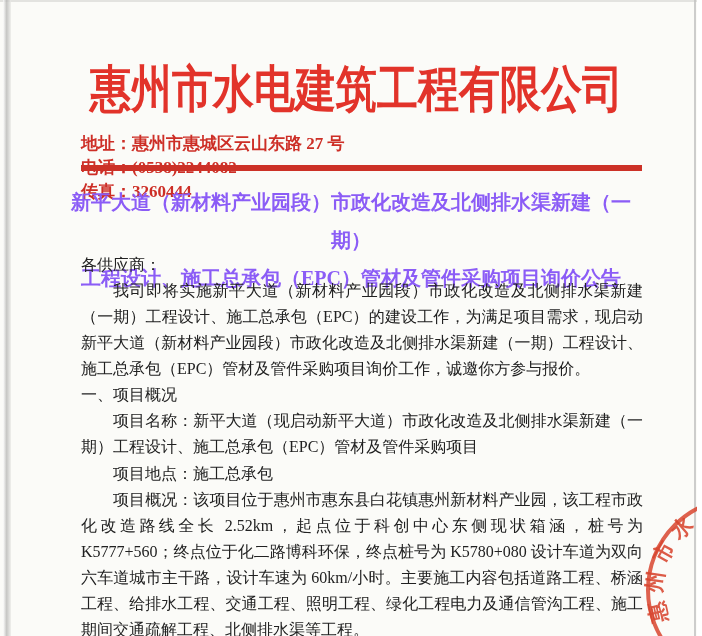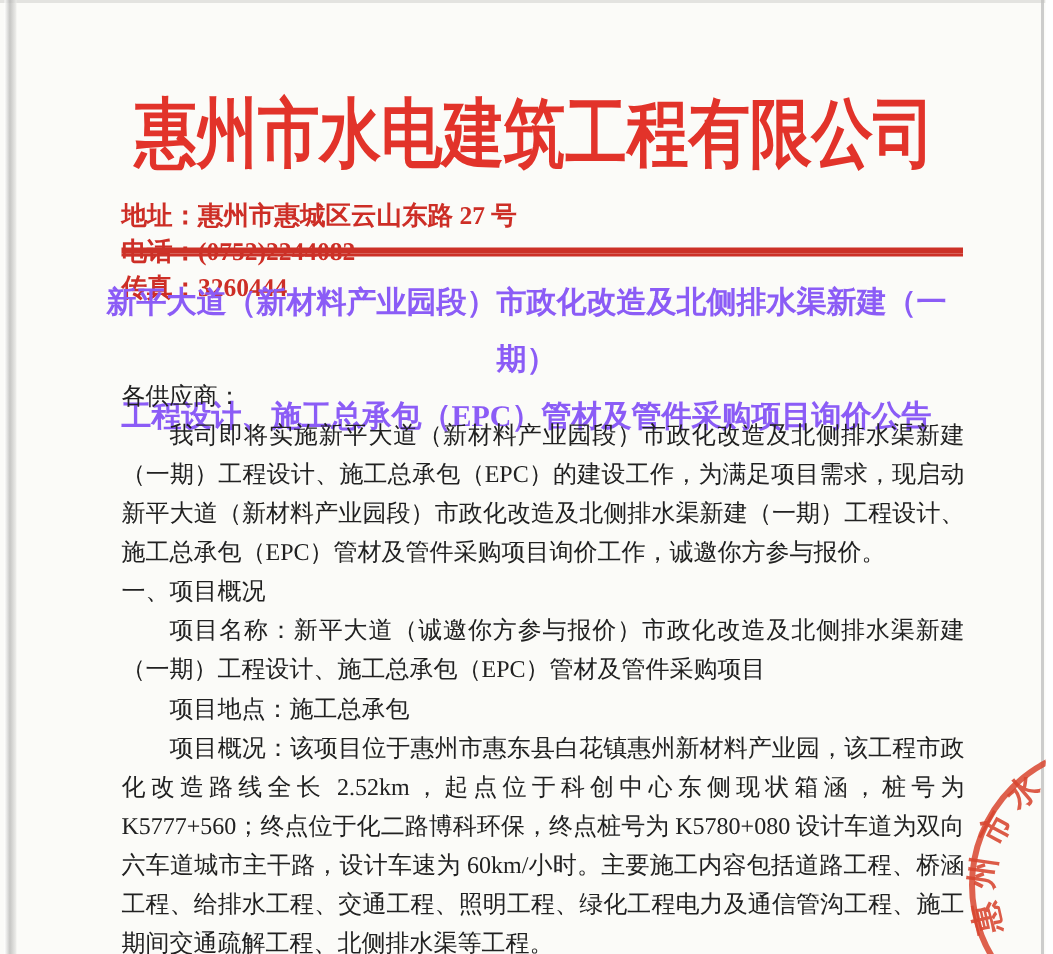--- a/index.html
+++ b/index.html
@@ -86,36 +86,36 @@
 <div class="page">
 
   <div class="edge-top"></div>
   <div class="edge-left"></div>
   <div class="edge-right"></div>
 
   <div class="company-name">惠州市水电建筑工程有限公司</div>
 
   <div class="contact-row">
     <span>地址：惠州市惠城区云山东路 27 号</span>
-    <span>电话：(0752)2244082</span>
+    <span>电话：(0538)2244082</span>
     <span>传真：3260444</span>
   </div>
 
   <div class="double-rule"></div>
 
   <div class="doc-title">
     <div>新平大道（新材料产业园段）市政化改造及北侧排水渠新建（一期）</div>
     <div>工程设计、施工总承包（EPC）管材及管件采购项目询价公告</div>
   </div>
 
   <div class="doc-body">
     <p class="salutation">各供应商：</p>
     <p class="intro-para">我司即将实施新平大道（新材料产业园段）市政化改造及北侧排水渠新建（一期）工程设计、施工总承包（EPC）的建设工作，为满足项目需求，现启动新平大道（新材料产业园段）市政化改造及北侧排水渠新建（一期）工程设计、施工总承包（EPC）管材及管件采购项目询价工作，诚邀你方参与报价。</p>
     <p class="section-heading">一、项目概况</p>
-    <p class="proj-para">项目名称：新平大道（诚邀你方参与报价）市政化改造及北侧排水渠新建（一期）工程设计、施工总承包（EPC）管材及管件采购项目</p>
+    <p class="proj-para">项目名称：新平大道（现启动新平大道）市政化改造及北侧排水渠新建（一期）工程设计、施工总承包（EPC）管材及管件采购项目</p>
     <p class="proj-para tight">项目地点：施工总承包</p>
     <p class="overview-para">项目概况：该项目位于惠州市惠东县白花镇惠州新材料产业园，该工程市政化改造路线全长 2.52km，起点位于科创中心东侧现状箱涵，桩号为 K5777+560；终点位于化二路博科环保，终点桩号为 K5780+080 设计车道为双向六车道城市主干路，设计车速为 60km/小时。主要施工内容包括道路工程、桥涵工程、给排水工程、交通工程、照明工程、绿化工程电力及通信管沟工程、施工期间交通疏解工程、北侧排水渠等工程。</p>
   </div>
 
   <svg class="seal" viewBox="630 480 72 156">
     <circle cx="740" cy="590" r="92" fill="none" stroke-width="4" opacity="0.85" stroke="#d8452f"></circle>
     <defs>
       <path id="sealArc" d="M 669.3 623.0 A 78 78 0 1 1 746.8 667.7" fill="none"></path>
     </defs>
     <text font-size="21" font-weight="bold" letter-spacing="7" opacity="0.88" fill="#d8452f">

